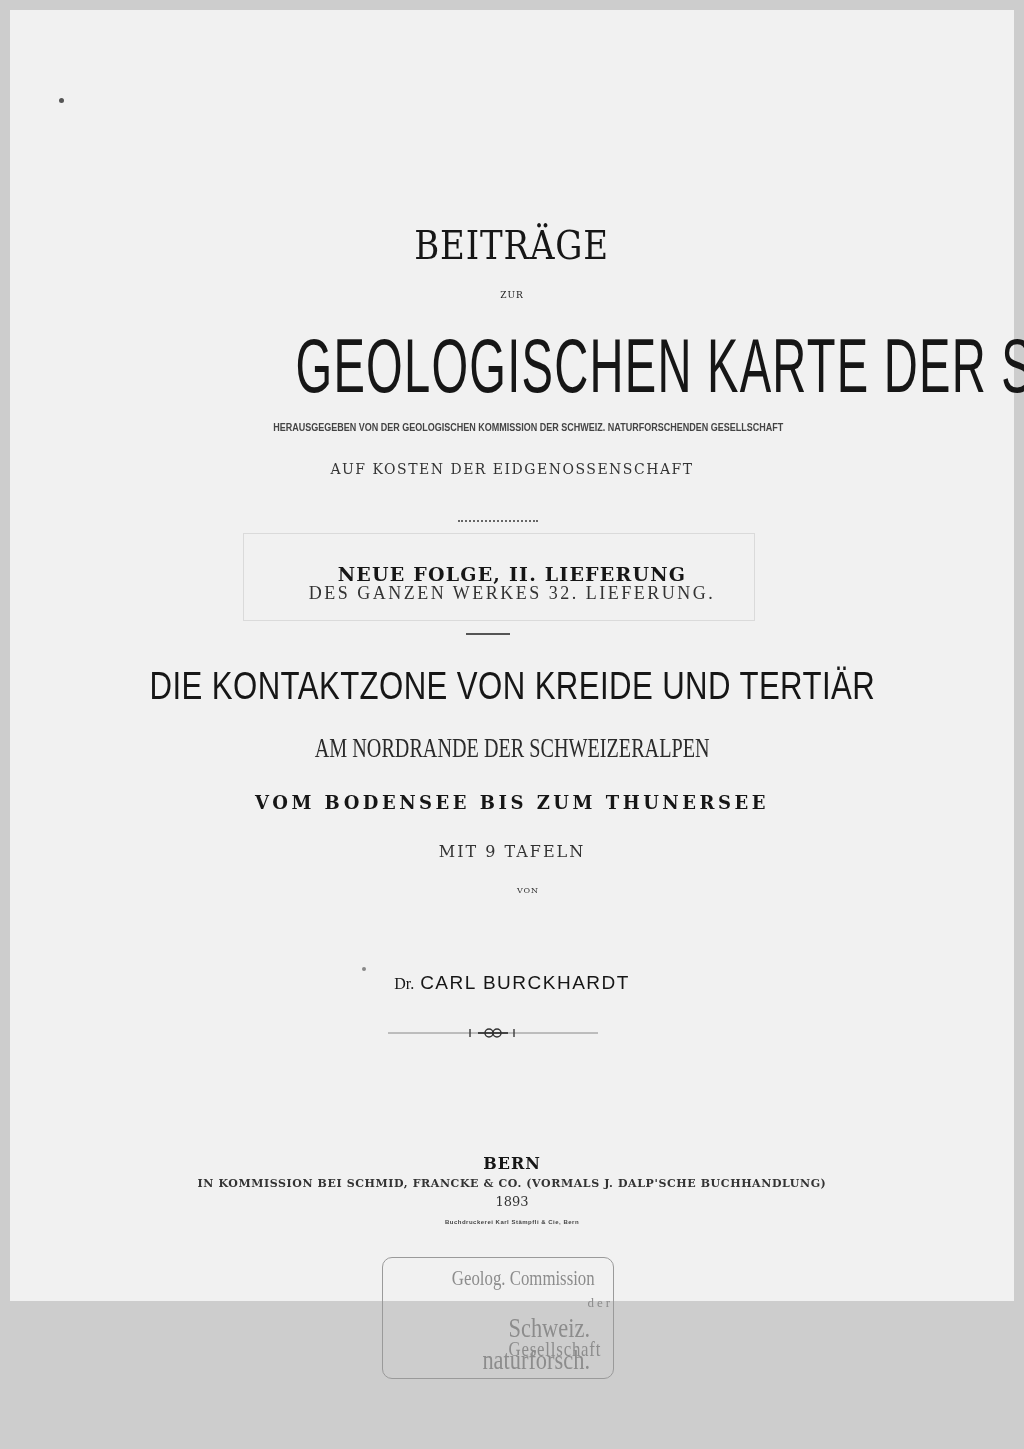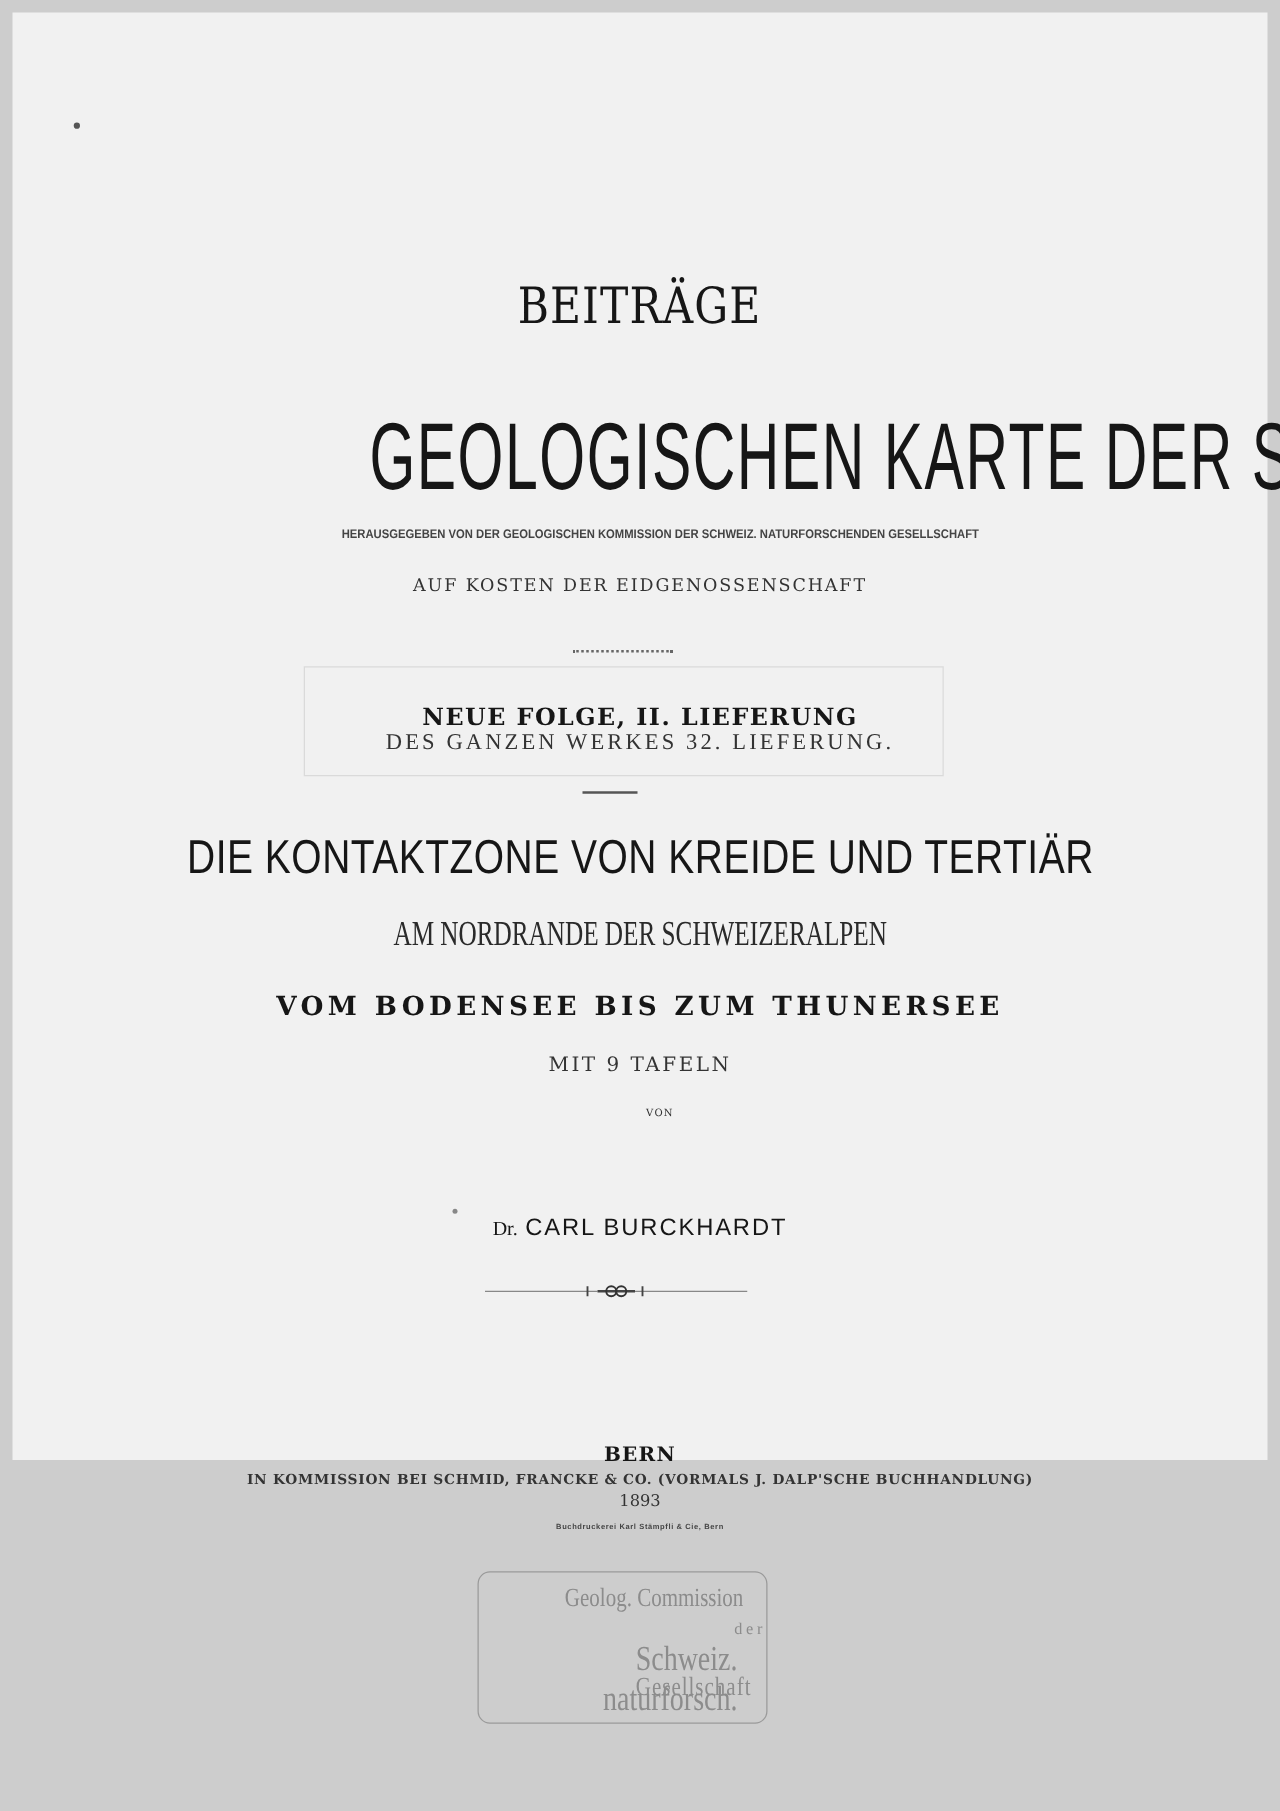--- a/index.html
+++ b/index.html
@@ -5,21 +5,21 @@
   html, body { margin: 0; padding: 0; }
   body {
     width: 1024px; height: 1449px;
     background: #cdcdcd;
     position: relative;
     overflow: hidden;
   }
   .page {
     position: absolute;
     left: 10px; top: 10px;
-    width: 1004px; height: 1158px;
+    width: 1004px; height: 1291px;
     background: #f1f1f1;
     color: #161616;
   }
   .line {
     position: absolute;
     left: 0; width: 1004px;
     text-align: center;
     white-space: nowrap;
   }
   .serif { font-family: "DejaVu Serif", "Liberation Serif", serif; }
@@ -53,21 +53,21 @@
   .t-ganzen { top: 573px; font-size: 18px; letter-spacing: 2.5px; color: #333; font-family: Liberation Serif, serif; }
   .deco-line2 {
     position: absolute; left: 456px; top: 623px; width: 44px; height: 0;
     border-top: 2px solid #555;
   }
 
   .t-kontakt { top: 655px; font-size: 38px; }
   .t-kontakt span { display: inline-block; transform: scaleX(0.82); letter-spacing: 0.5px; }
   .t-nordrande { top: 722px; font-size: 28px; color: #2a2a2a; }
   .t-nordrande span { display: inline-block; transform: scaleX(0.72); }
-  .t-vom { top: 782px; font-size: 21px; font-weight: bold; letter-spacing: 3.5px; }
+  .t-vom { top: 782px; font-size: 18px; font-weight: bold; letter-spacing: 3.5px; }
   .t-mit { top: 832px; font-size: 16px; letter-spacing: 2px; color: #333; }
   .t-von { top: 876px; font-size: 8px; letter-spacing: 1px; color: #333; padding-left: 16px; }
   .t-author { top: 962px; font-size: 19px; letter-spacing: 1.5px; }
   .t-author .dr { font-family: "Liberation Serif", serif; font-size: 16px; letter-spacing: 0; margin-right: 6px; }
 
   .ornament {
     position: absolute; left: 378px; top: 1016px; width: 210px; height: 14px;
   }
 
   .t-bern { top: 1144px; font-size: 16px; letter-spacing: 1px; font-weight: bold; }
@@ -93,20 +93,21 @@
 </style>
 </head>
 <body>
 
 <div class="page">
 
   <div class="speck" style="left:49px;top:88px;width:5px;height:5px;"></div>
   <div class="speck" style="left:352px;top:957px;width:4px;height:4px;background:#888;"></div>
 
   <div class="line serif t-beitraege"><span>BEITRÄGE</span></div>
+  <div class="line serif t-zur">ZUR</div>
   <div class="line sans t-main"><span>GEOLOGISCHEN KARTE DER SCHWEIZ</span></div>
   <div class="line sans t-herausg"><span>HERAUSGEGEBEN VON DER GEOLOGISCHEN KOMMISSION DER SCHWEIZ. NATURFORSCHENDEN GESELLSCHAFT</span></div>
   <div class="line serif t-kosten">AUF KOSTEN DER EIDGENOSSENSCHAFT</div>
 
   <div class="deco-wave"></div>
   <div class="box"></div>
   <div class="line serif t-neue">NEUE FOLGE, II. LIEFERUNG</div>
   <div class="line serif t-ganzen">DES GANZEN WERKES 32. LIEFERUNG.</div>
   <div class="deco-line2"></div>
 

